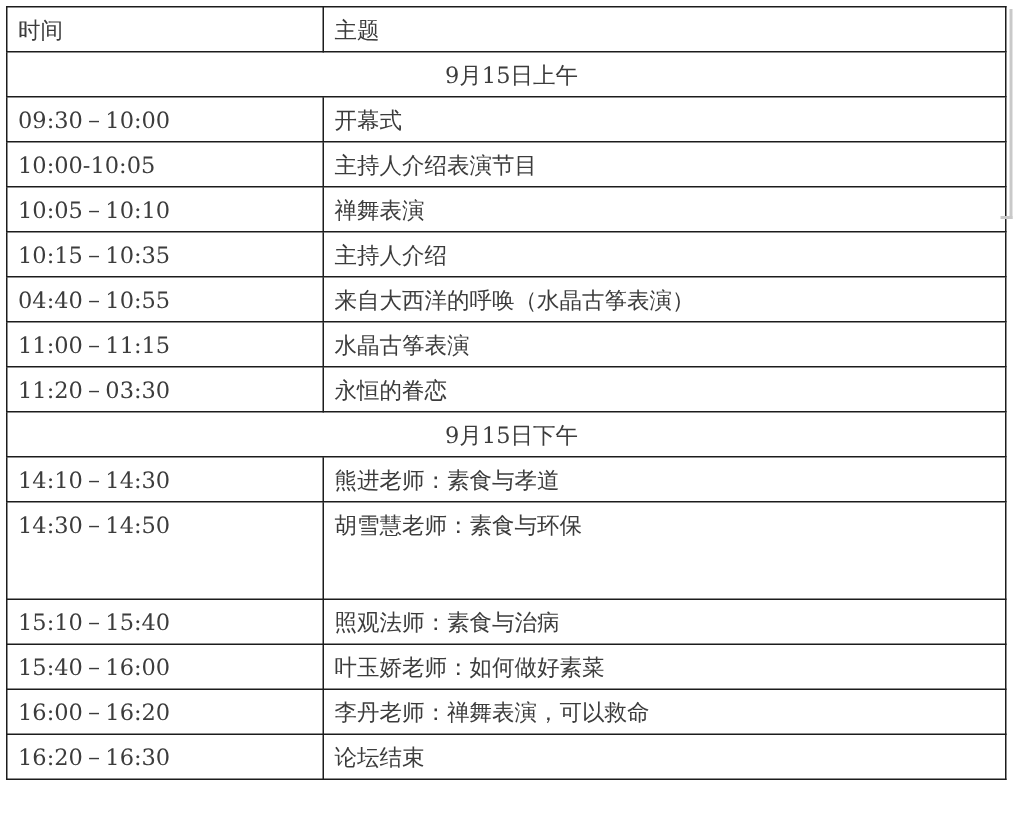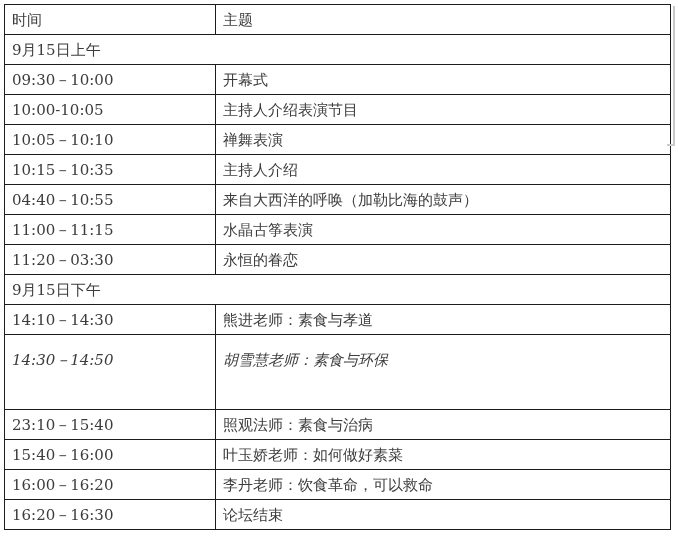--- a/index.html
+++ b/index.html
@@ -28,28 +28,28 @@
     border: 1.5px solid #1c1c1c;
     padding: 0 0 0 7px;
     height: 29px;
     vertical-align: middle;
     white-space: nowrap;
     overflow: hidden;
     line-height: 1.2;
   }
   .col-time  { width: 211px; }
   .section-cell {
+    text-align: center;
     padding-left: 0;
     margin-top: 32px;
   }
   tr.tall td {
     height: 58px;
     vertical-align: top;
-    padding-top: 16px;
-    font-style: italic;
+    padding-top: 6px;
   }
   
   .scrollbar-artifact {
     position: absolute;
     left: 673px;
     top: 6px;
     width: 2px;
     height: 140px;
     background: #c9c9c9;
   }
@@ -90,21 +90,21 @@
       <tr>
         <td class="time-cell">10:05－10:10</td>
         <td class="topic-cell">禅舞表演</td>
       </tr>
       <tr>
         <td class="time-cell">10:15－10:35</td>
         <td class="topic-cell">主持人介绍</td>
       </tr>
       <tr>
         <td class="time-cell">04:40－10:55</td>
-        <td class="topic-cell">来自大西洋的呼唤（加勒比海的鼓声）</td>
+        <td class="topic-cell">来自大西洋的呼唤（水晶古筝表演）</td>
       </tr>
       <tr>
         <td class="time-cell">11:00－11:15</td>
         <td class="topic-cell">水晶古筝表演</td>
       </tr>
       <tr>
         <td class="time-cell">11:20－03:30</td>
         <td class="topic-cell">永恒的眷恋</td>
       </tr>
       <tr>
@@ -112,30 +112,30 @@
       </tr>
       <tr>
         <td class="time-cell">14:10－14:30</td>
         <td class="topic-cell">熊进老师：素食与孝道</td>
       </tr>
       <tr class="tall">
         <td class="time-cell">14:30－14:50</td>
         <td class="topic-cell">胡雪慧老师：素食与环保</td>
       </tr>
       <tr>
-        <td class="time-cell">23:10－15:40</td>
+        <td class="time-cell">15:10－15:40</td>
         <td class="topic-cell">照观法师：素食与治病</td>
       </tr>
       <tr>
         <td class="time-cell">15:40－16:00</td>
         <td class="topic-cell">叶玉娇老师：如何做好素菜</td>
       </tr>
       <tr>
         <td class="time-cell">16:00－16:20</td>
-        <td class="topic-cell">李丹老师：饮食革命，可以救命</td>
+        <td class="topic-cell">李丹老师：禅舞表演，可以救命</td>
       </tr>
       <tr>
         <td class="time-cell">16:20－16:30</td>
         <td class="topic-cell">论坛结束</td>
       </tr>
     </tbody>
 </table>
 
 <div class="scrollbar-artifact"></div>
 

